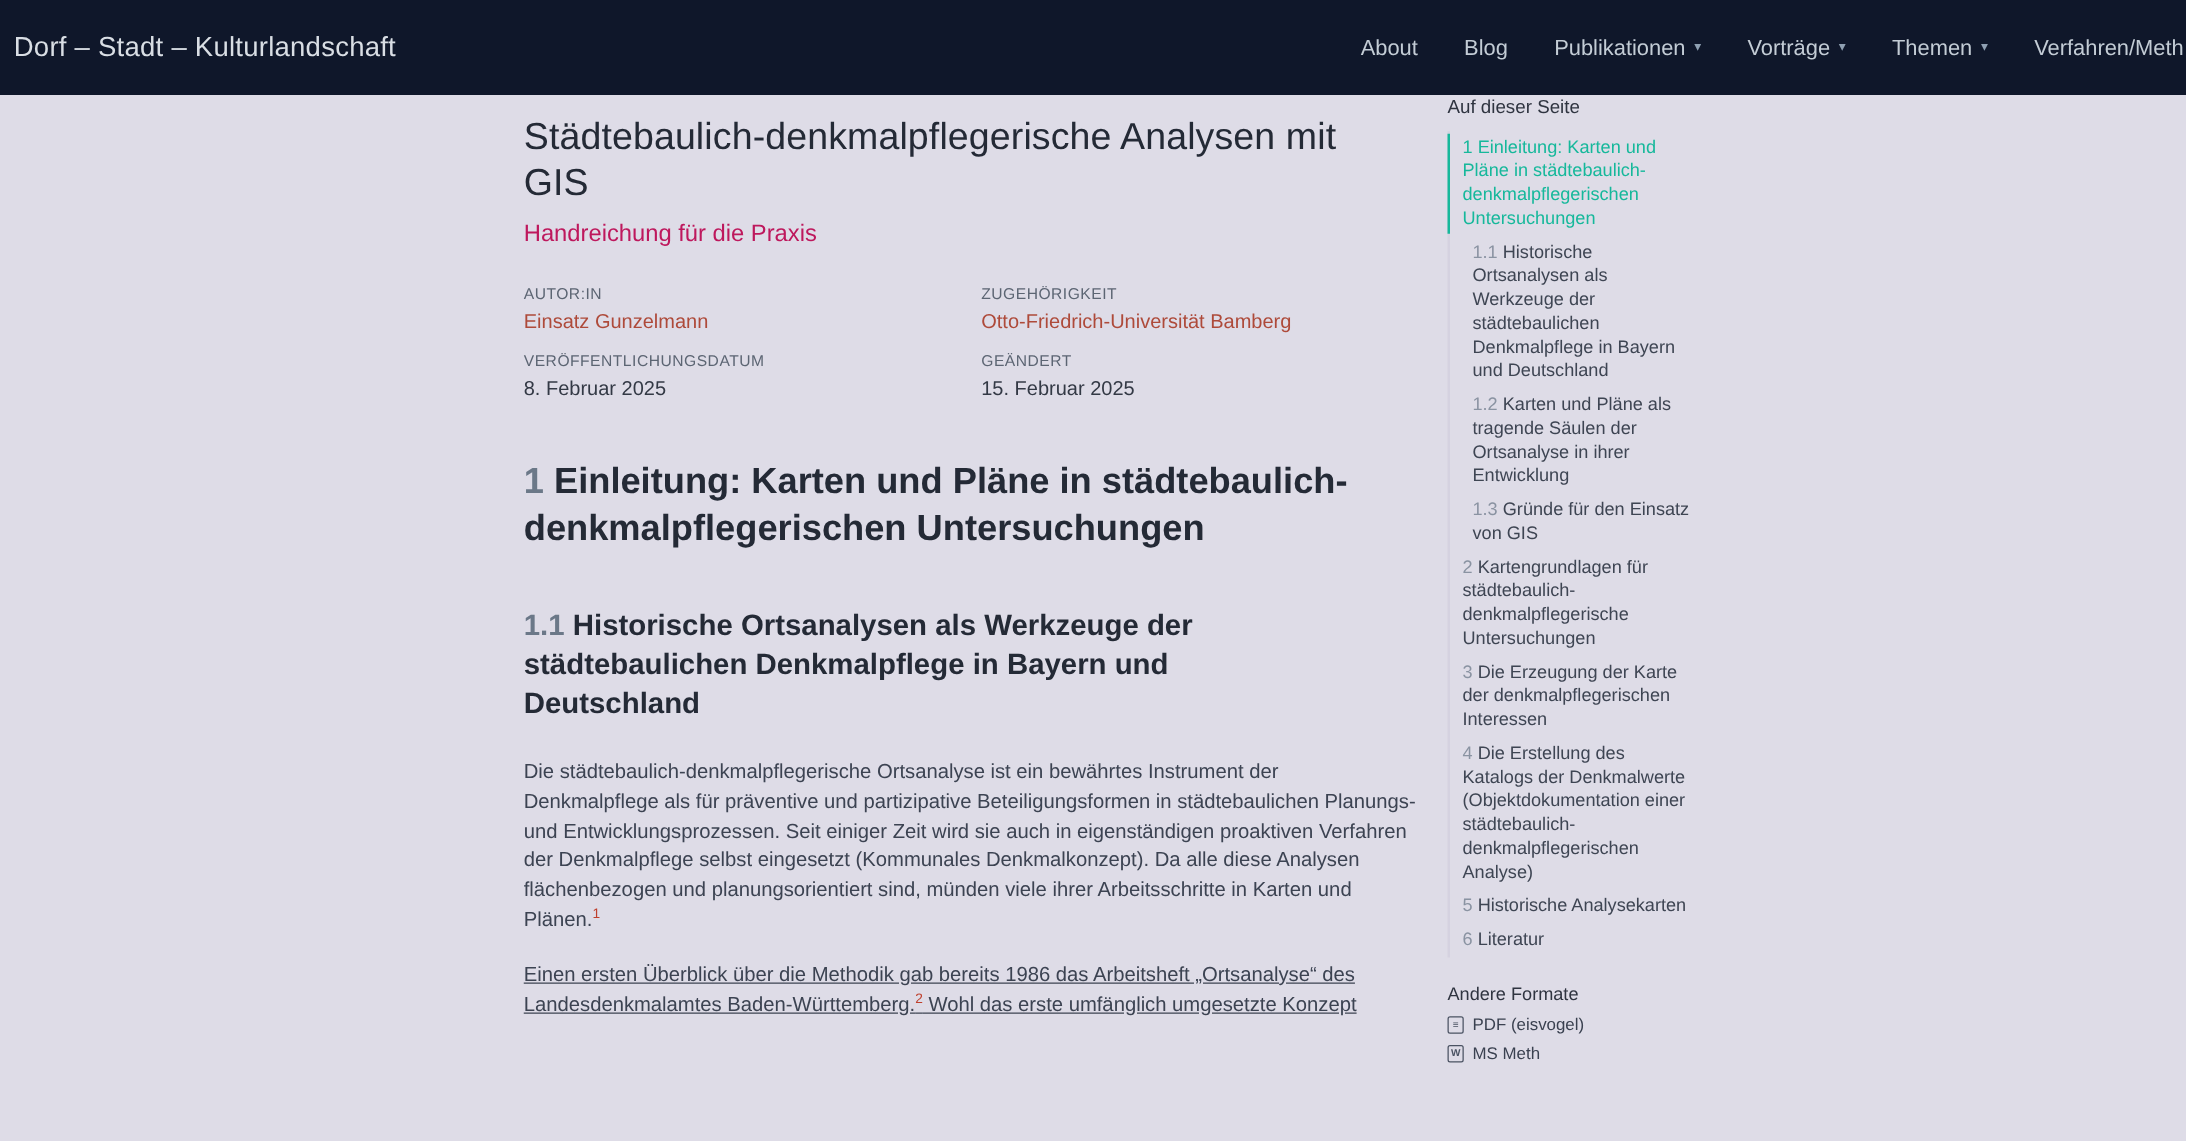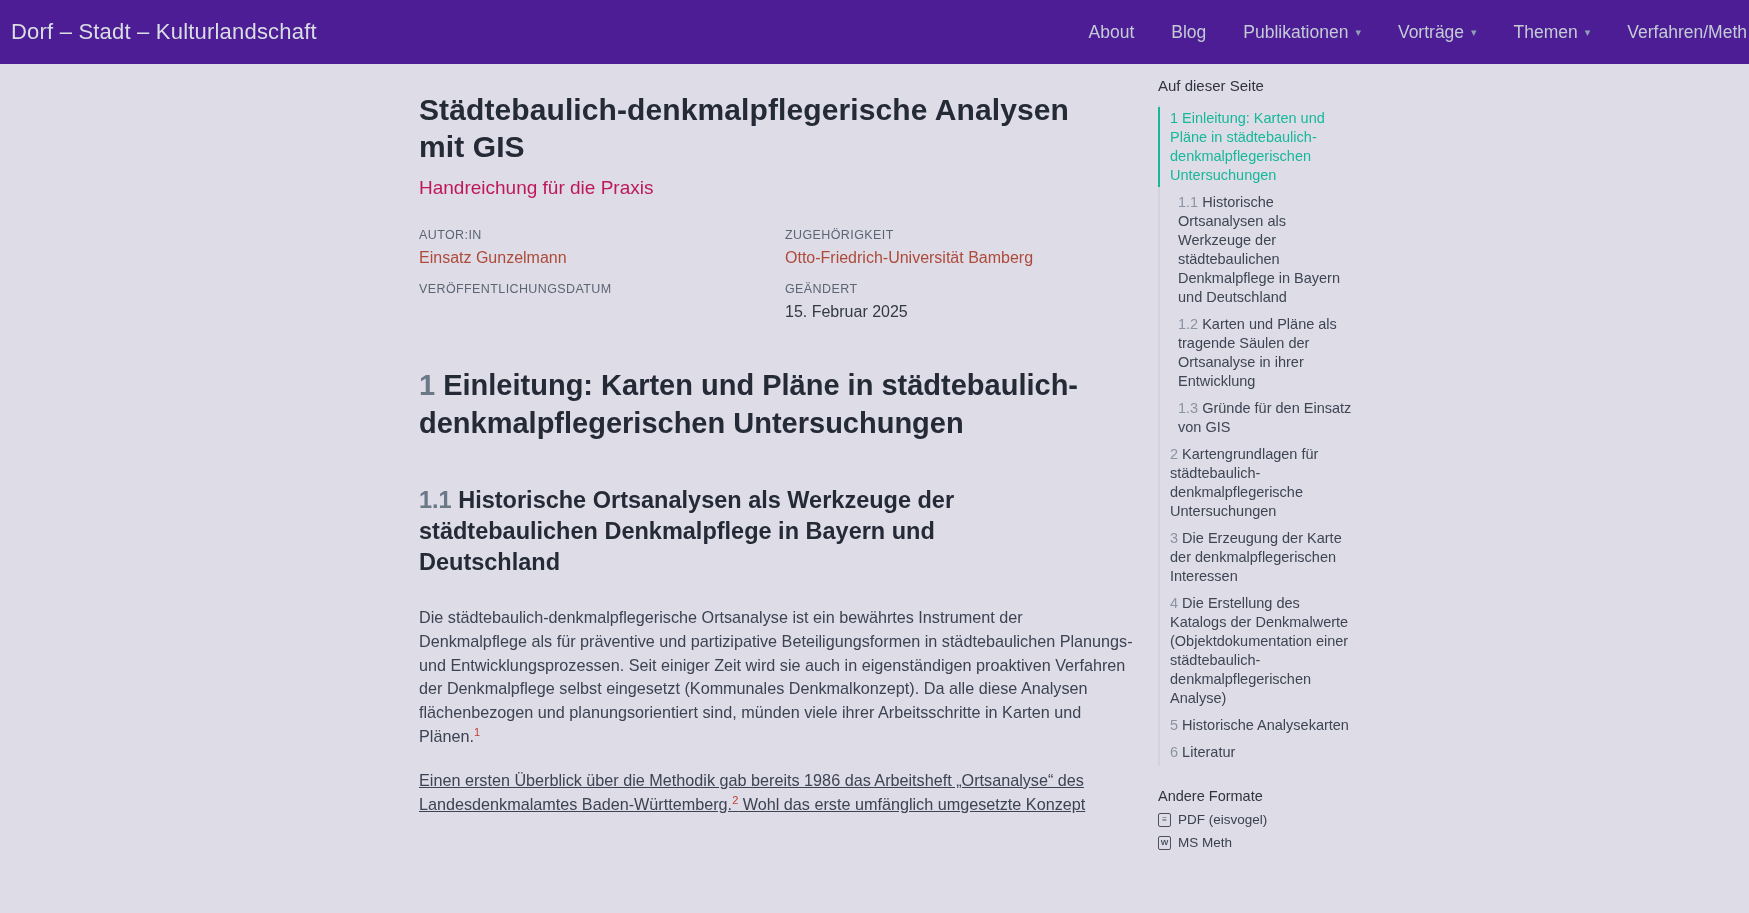--- a/index.html
+++ b/index.html
@@ -6,21 +6,21 @@
   html,body { width:1749px; height:913px; overflow:hidden; }
   body {
     font-family:"Liberation Sans", sans-serif;
     background:#dedce7;
     color:#3c4352;
     position:relative;
   }
 
   
   .navbar {
-    height:64px; background:#4c1d95;
+    height:76px; background:#0f172a;
     display:flex; align-items:center;
     padding:0 0 0 11px;
     white-space:nowrap;
   }
   .brand {
     color:#d9dee4; font-size:22px; font-weight:400;
     text-decoration:none; letter-spacing:0.2px;
   }
   .nav-items {
     margin-left:auto; display:flex; gap:37px;
@@ -31,21 +31,21 @@
     display:inline-flex; align-items:center; gap:7px;
   }
   .nav-caret { font-size:11px; color:#8fa0b2; line-height:1; }
 
   
   .article {
     position:absolute; left:419px; top:60px; width:716px;
   }
   .article-title {
     margin-top:31px; font-size:30px; line-height:37px;
-    font-weight:700; color:#242a36; max-width:692px;
+    font-weight:400; color:#242a36; max-width:692px;
     letter-spacing:0.1px;
   }
   .article-subtitle {
     margin-top:12px; font-size:19px; color:#be185d;
   }
   .meta-grid {
     margin-top:29px;
     display:grid; grid-template-columns:366px auto;
     row-gap:15px;
   }
@@ -148,20 +148,21 @@
     <div>
       <div class="meta-label">AUTOR:IN</div>
       <div class="meta-value"><a class="meta-link">Einsatz Gunzelmann</a></div>
     </div>
     <div>
       <div class="meta-label">ZUGEHÖRIGKEIT</div>
       <div class="meta-value"><a class="meta-link">Otto-Friedrich-Universität Bamberg</a></div>
     </div>
     <div>
       <div class="meta-label">VERÖFFENTLICHUNGSDATUM</div>
+      <div class="meta-value">8. Februar 2025</div>
     </div>
     <div>
       <div class="meta-label">GEÄNDERT</div>
       <div class="meta-value">15. Februar 2025</div>
     </div>
   </div>
 
   <h2 class="h1"><span class="sec-num">1</span><span> Einleitung: Karten und Pläne in städtebaulich-denkmalpflegerischen Untersuchungen</span></h2>
 
   <h3 class="h2"><span class="sec-num">1.1</span><span> Historische Ortsanalysen als Werkzeuge der städtebaulichen Denkmalpflege in Bayern und Deutschland</span></h3>

